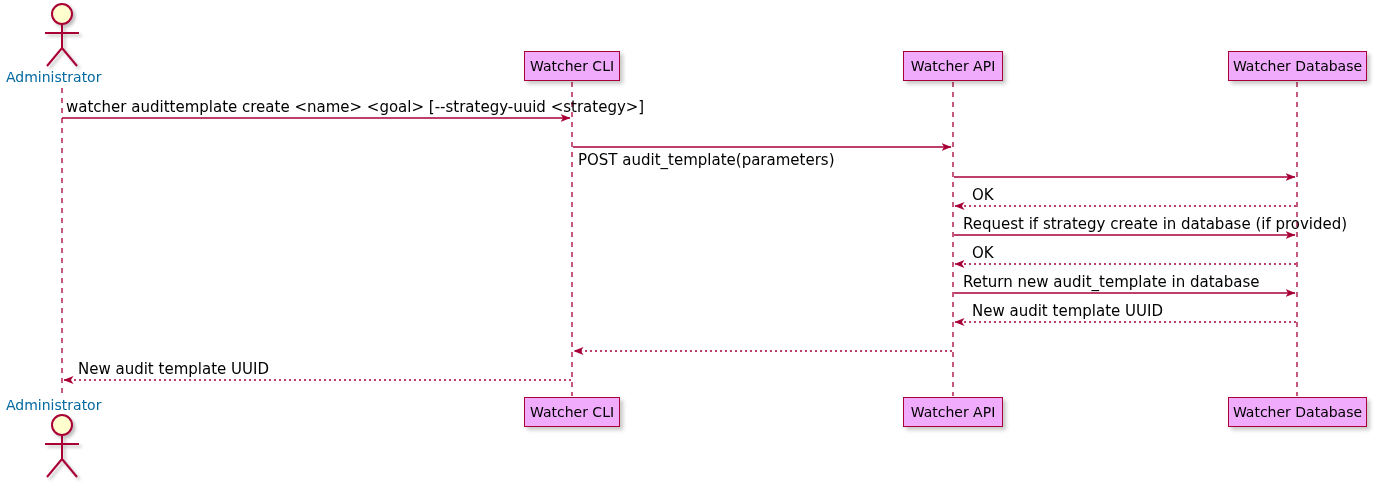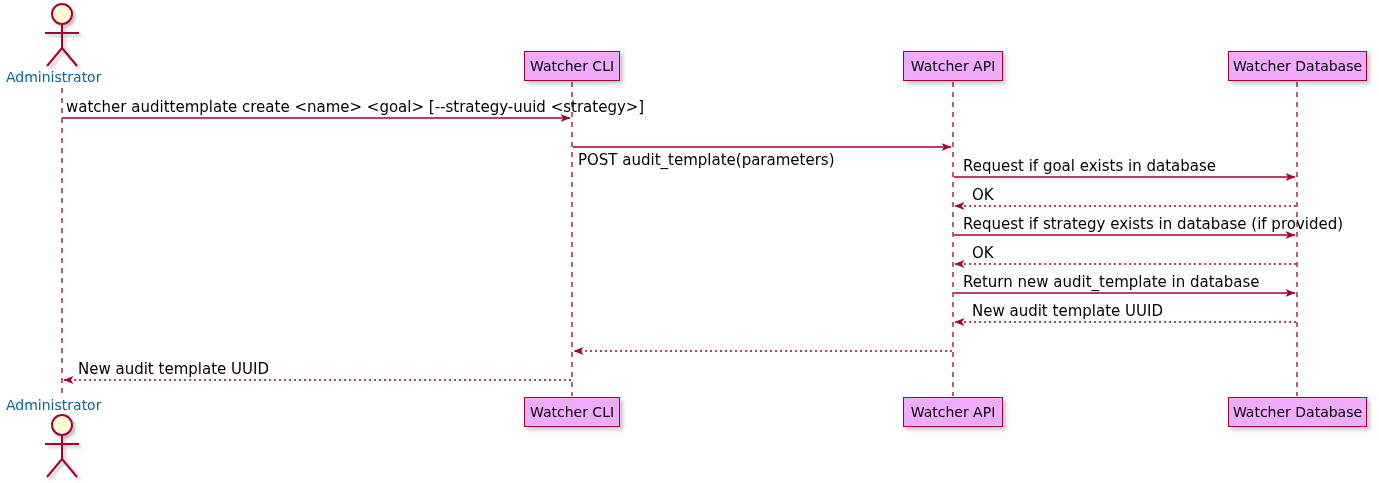--- a/index.html
+++ b/index.html
@@ -152,25 +152,24 @@
   <div class="participant-box" style="left:1228px; top:397px; width:139px;">
     <span>Watcher Database</span>
   </div>
 
   <div class="actor-label" style="left:6px; top:398px;">Administrator</div>
 
   <div class="msg-label" style="left:66px; top:100px;">watcher audittemplate create &lt;name&gt; &lt;goal&gt; [--strategy-uuid &lt;strategy&gt;]</div>
 
   <div class="msg-label" style="left:578px; top:129px;margin-top:24px;">POST audit_template(parameters)</div>
 
-  <div class="msg-label" style="left:963px; top:159px;">Request if goal exists in database</div>
 
   <div class="msg-label" style="left:972px; top:188px;">OK</div>
 
-  <div class="msg-label" style="left:963px; top:217px;">Request if strategy exists in database (if provided)</div>
+  <div class="msg-label" style="left:963px; top:217px;">Request if strategy create in database (if provided)</div>
 
   <div class="msg-label" style="left:972px; top:246px;">OK</div>
 
   <div class="msg-label" style="left:963px; top:275px;">Return new audit_template in database</div>
 
   <div class="msg-label" style="left:972px; top:304px;">New audit template UUID</div>
 
 
   <div class="msg-label" style="left:78px; top:362px;">New audit template UUID</div>
 

